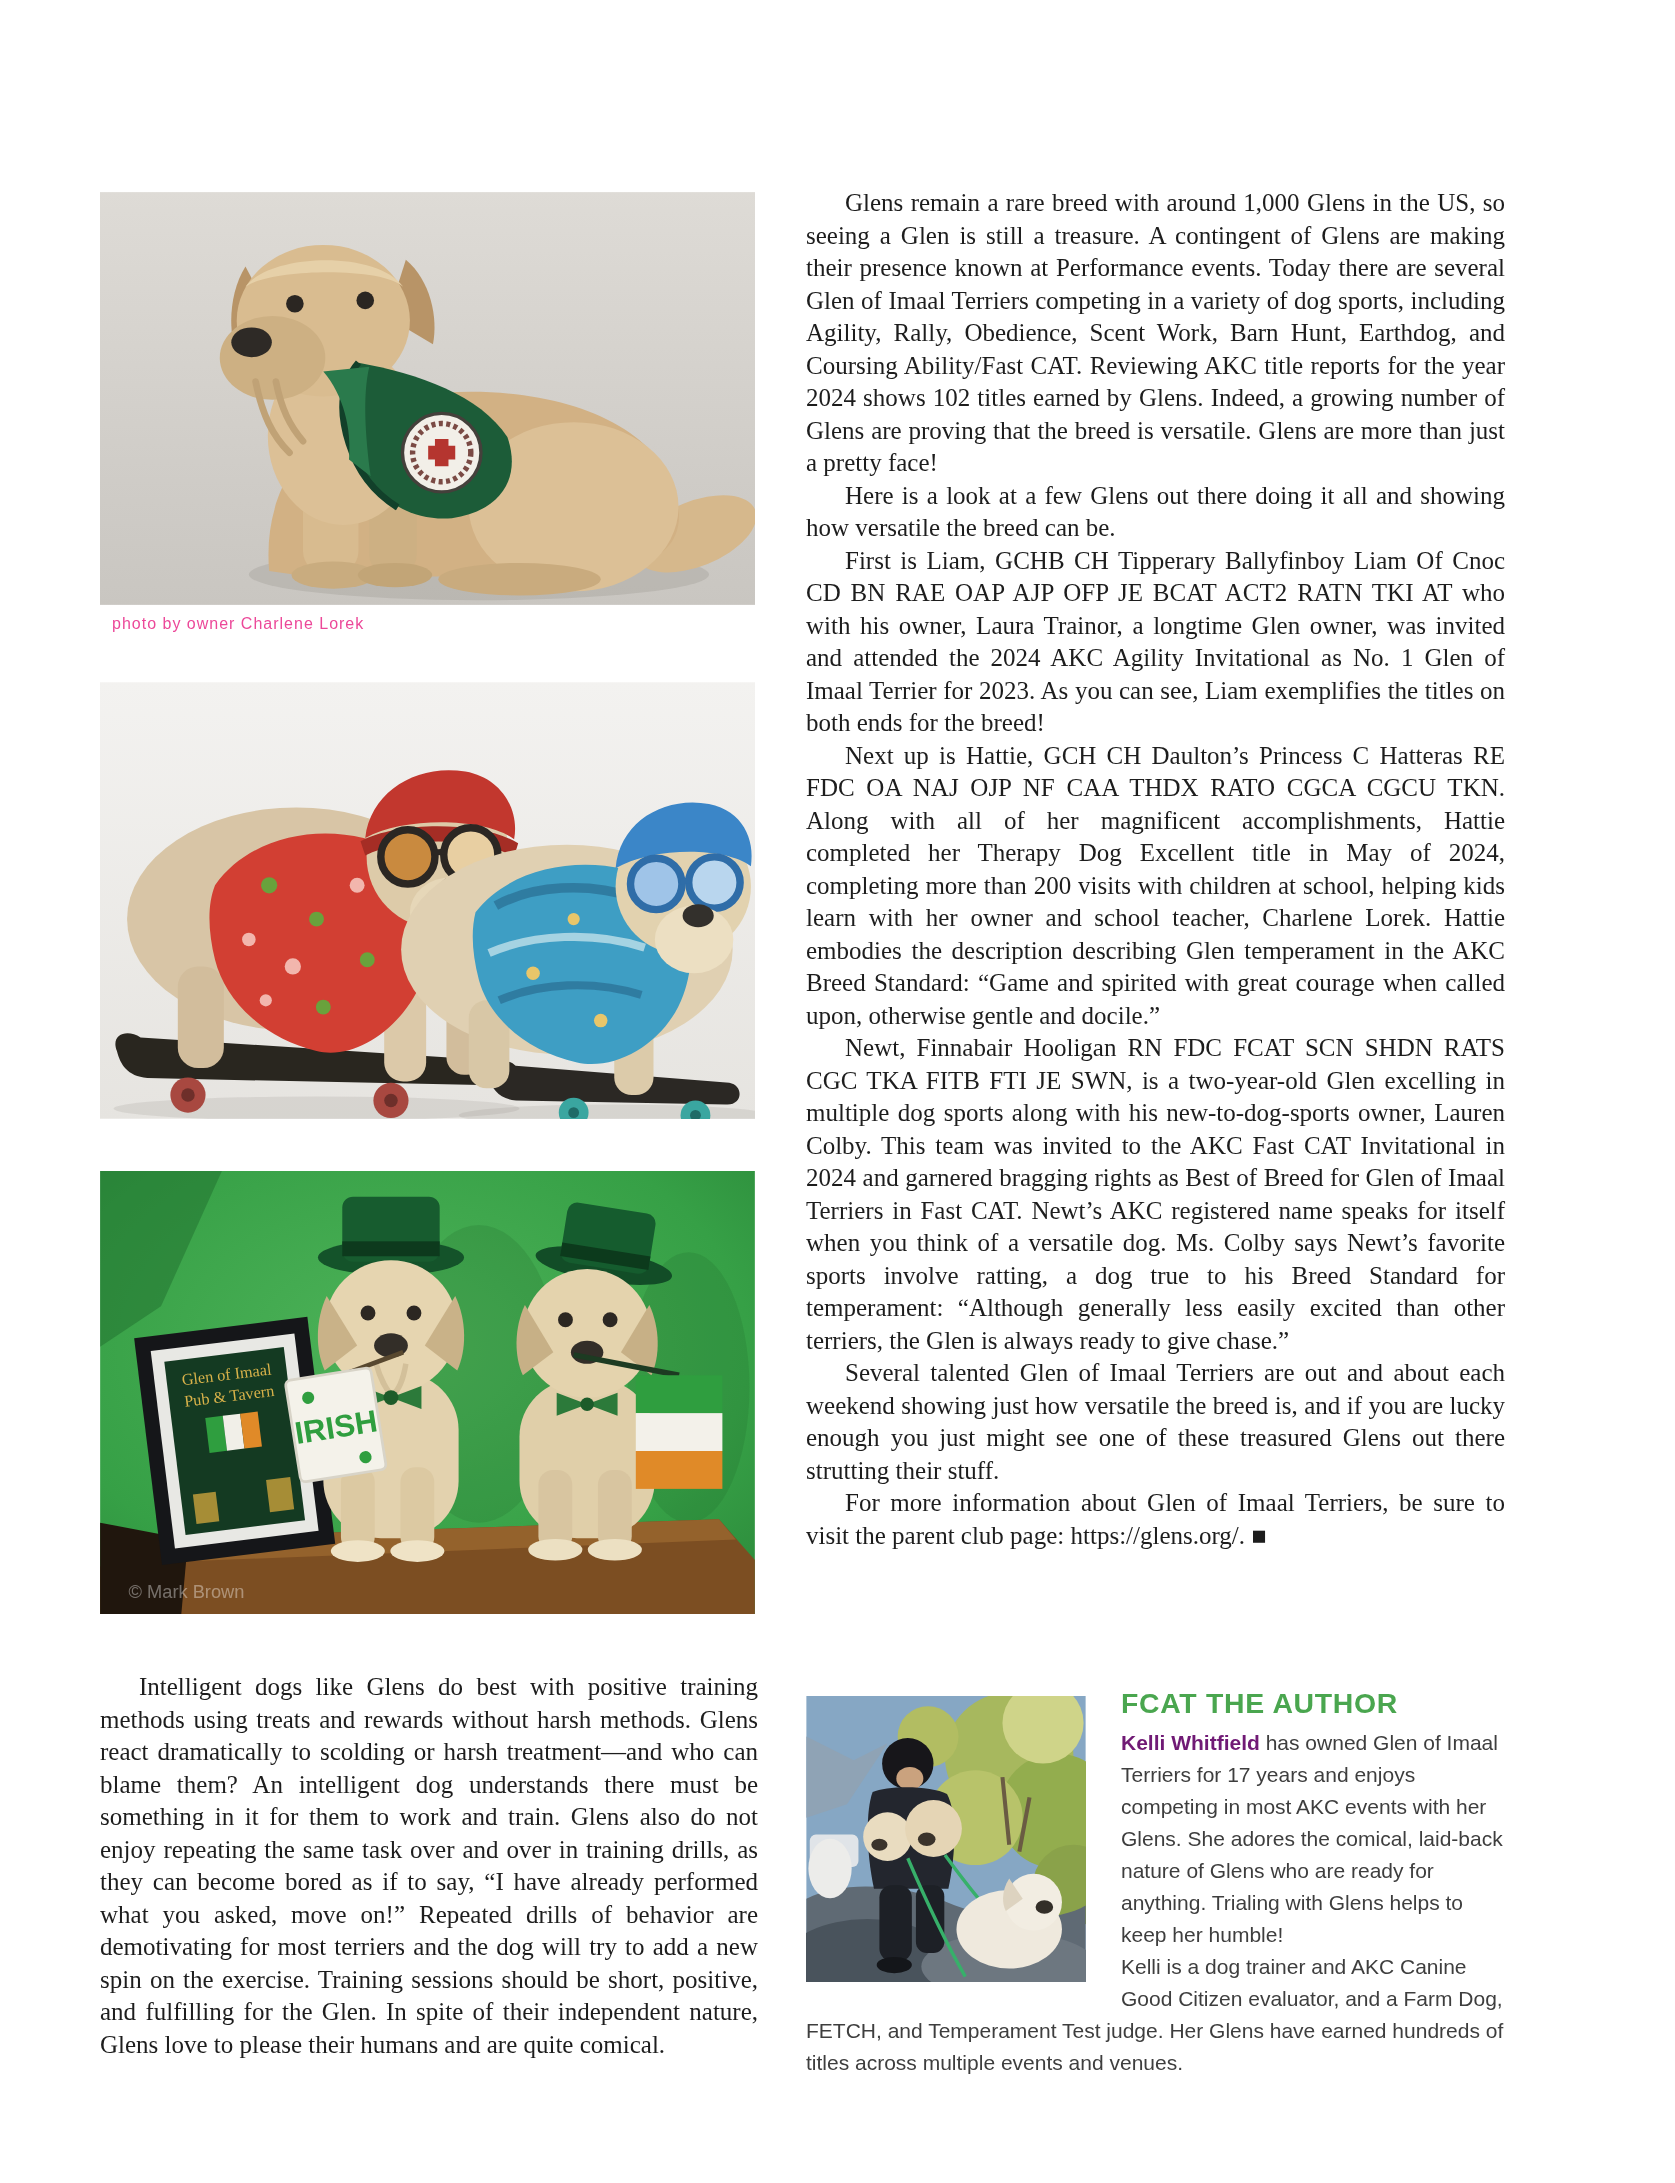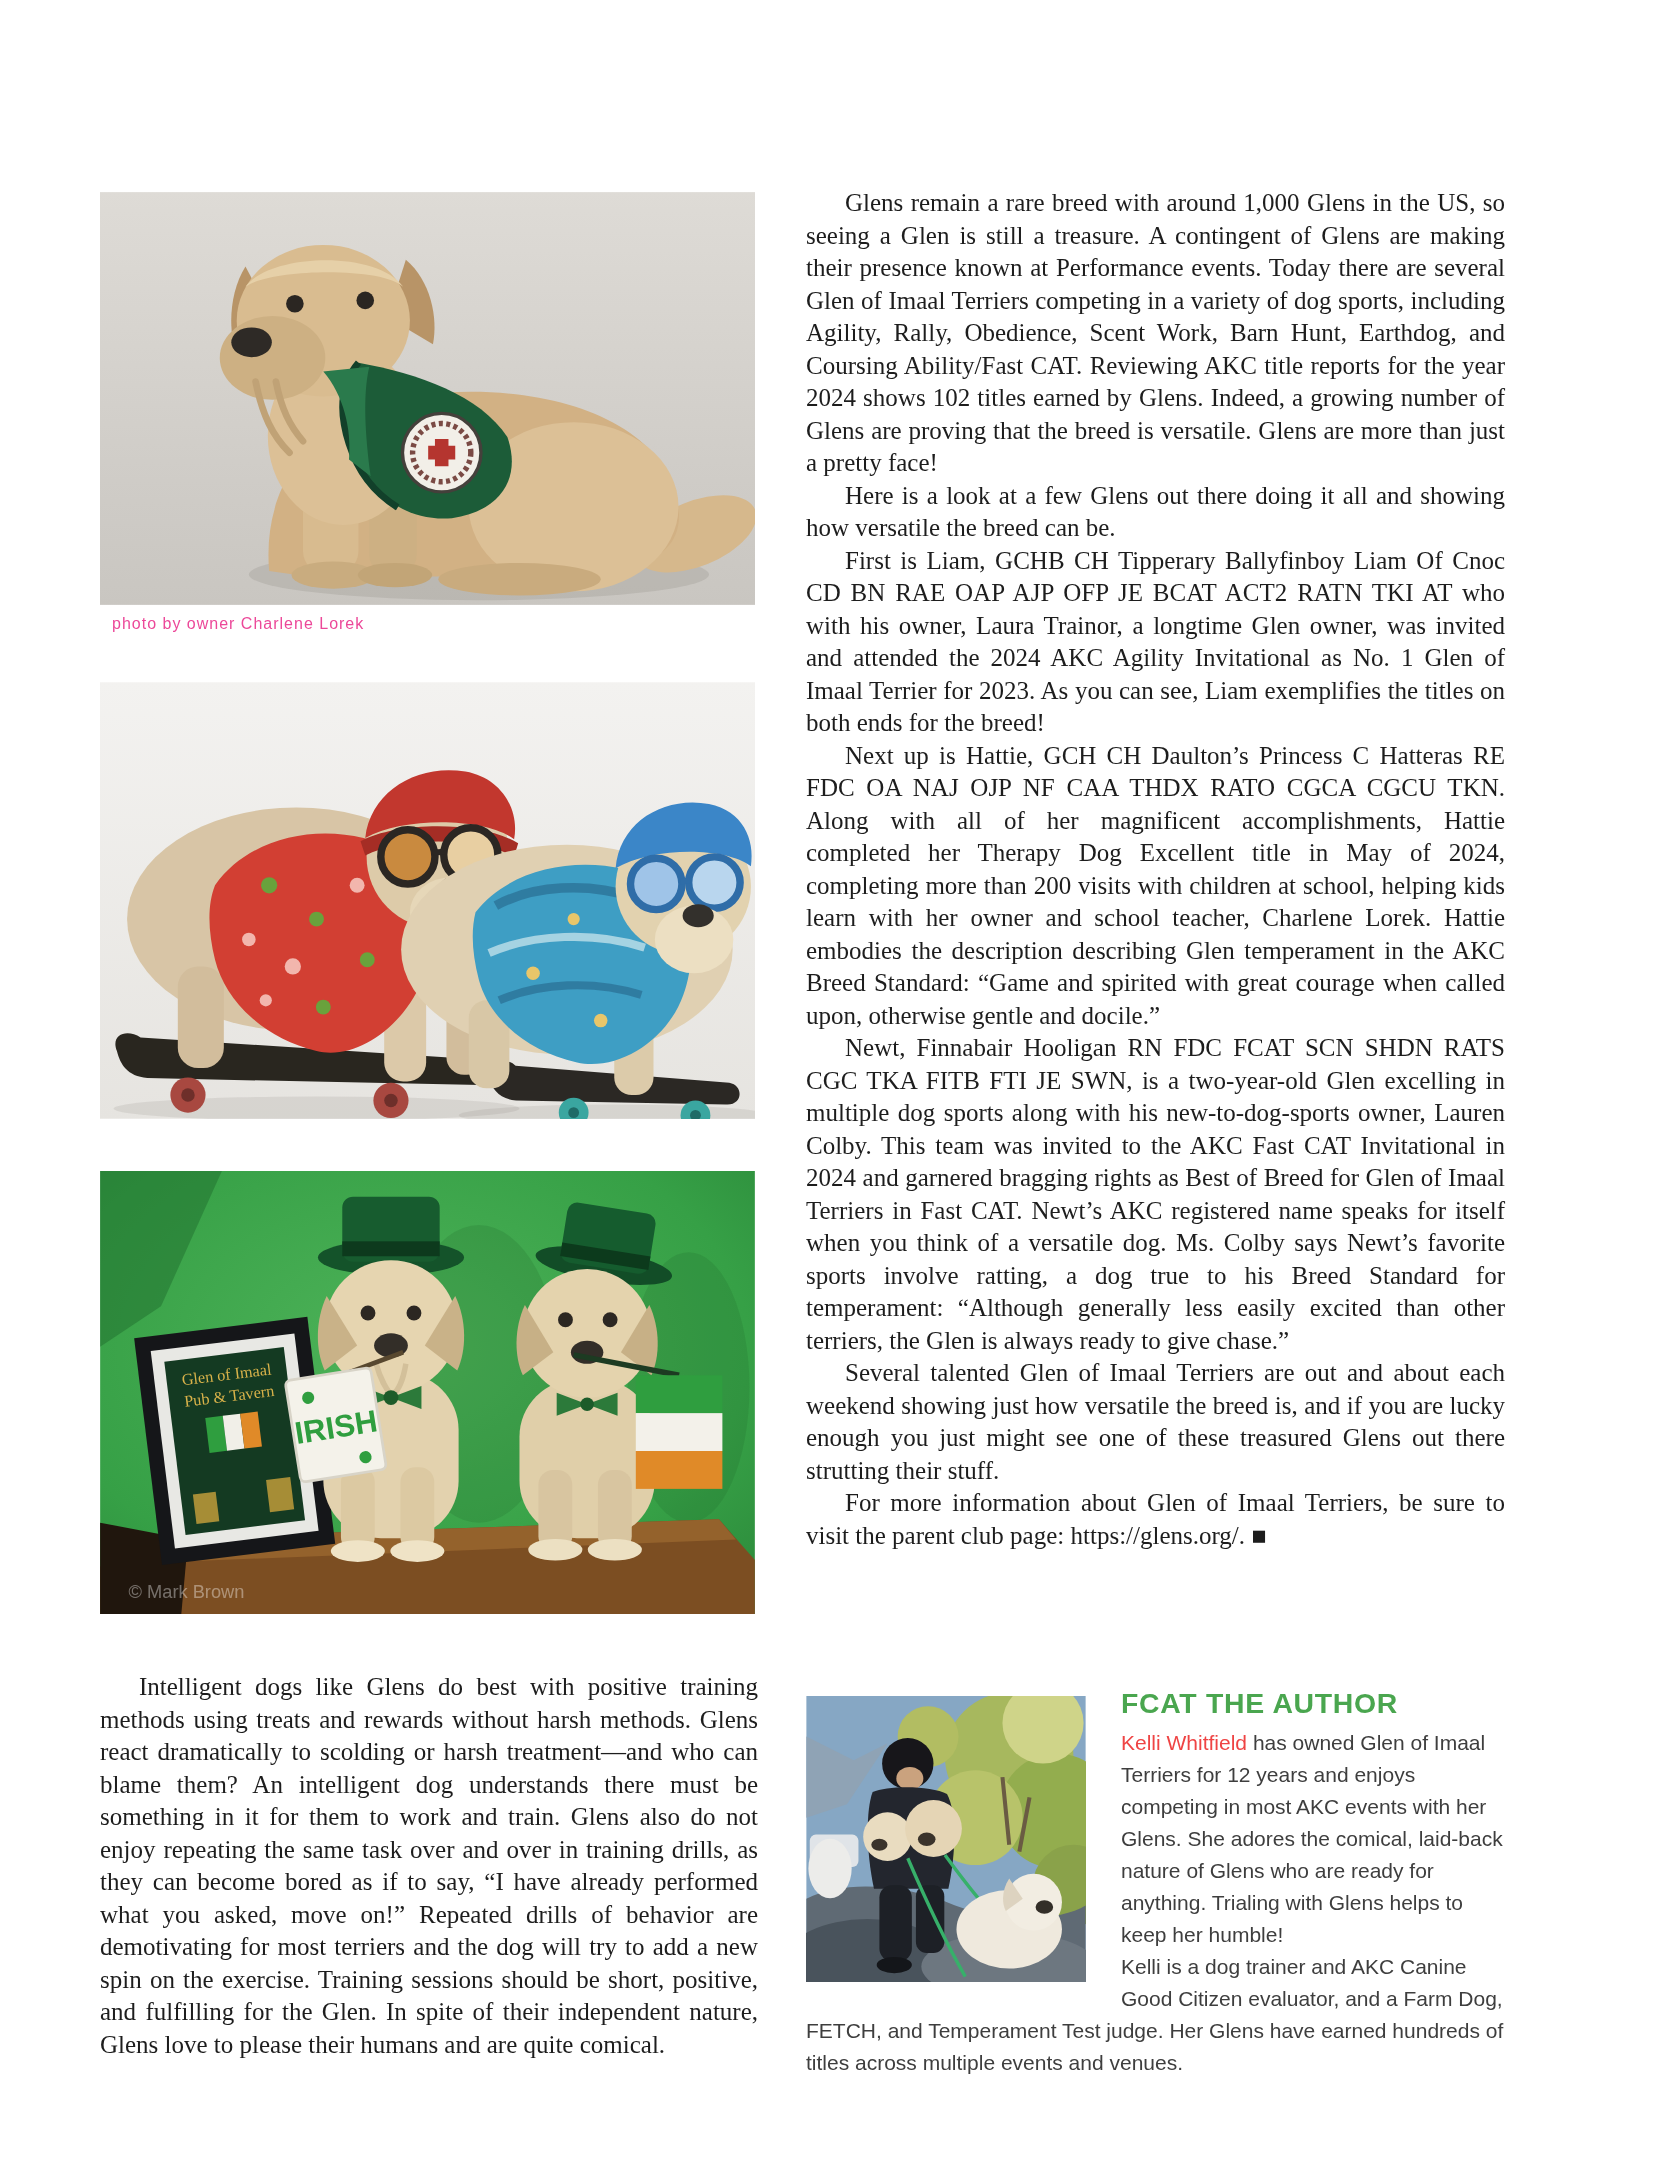--- a/index.html
+++ b/index.html
@@ -31,21 +31,21 @@
   .left-paragraph p{margin:0;text-indent:39px;}
 
   .about{position:absolute;left:806px;top:1687px;width:699px;
         font-family:"Liberation Sans","DejaVu Sans",sans-serif;
         font-size:21px;line-height:32px;color:#3e3e3e;text-align:left;}
   .about-photo{float:left;width:280px;height:286px;margin:8.8px 35px 5.4px 0;}
   .about-photo svg{display:block;width:100%;height:100%;}
   .about-heading{margin:0 0 8.1px 0;font-size:28.4px;font-weight:700;color:#4aa64f;
         letter-spacing:0.7px;}
   .about p{margin:0;}
-  .author-name{color:#ef4444;font-weight:400;}
+  .author-name{color:#701a75;font-weight:700;}
 </style>
 </head>
 <body>
 
 <div class="page">
 
 
   <div class="photo photo-1">
     <svg viewBox="0 0 968 610">
       <defs>
@@ -283,18 +283,18 @@
         <circle cx="188" cy="196" r="42" fill="#e5d5b5"></circle>
         <ellipse cx="178" cy="212" rx="13" ry="10" fill="#3a332b"></ellipse>
         <path d="M 150 240 C 180 310 215 380 235 415 M 205 235 C 245 290 280 330 300 350" stroke="#37b06a" stroke-width="5" fill="none"></path>
         <ellipse cx="300" cy="345" rx="78" ry="58" fill="#efe9dd"></ellipse>
         <circle cx="336" cy="305" r="42" fill="#f2ede2"></circle>
         <ellipse cx="352" cy="312" rx="13" ry="10" fill="#332e28"></ellipse>
         <path d="M 300 270 C 290 285 288 305 295 318 L 320 300 Z" fill="#ddd3c0"></path>
       </svg>
     </div>
     <h3 class="about-heading">FCAT THE AUTHOR</h3>
-    <p><strong class="author-name">Kelli Whitfield</strong><span> has owned Glen of Imaal Terriers for 12 years and enjoys competing in most AKC events with her Glens. She adores the comical, laid-back nature of Glens who are ready for anything. Trialing with Glens helps to keep her humble!</span></p>
+    <p><strong class="author-name">Kelli Whitfield</strong><span> has owned Glen of Imaal Terriers for 17 years and enjoys competing in most AKC events with her Glens. She adores the comical, laid-back nature of Glens who are ready for anything. Trialing with Glens helps to keep her humble!</span></p>
     <p>Kelli is a dog trainer and AKC Canine Good Citizen evaluator, and a Farm Dog, FETCH, and Temperament Test judge. Her Glens have earned hundreds of titles across multiple events and venues.</p>
   </div>
 
 </div>
 
 
 </body></html>

